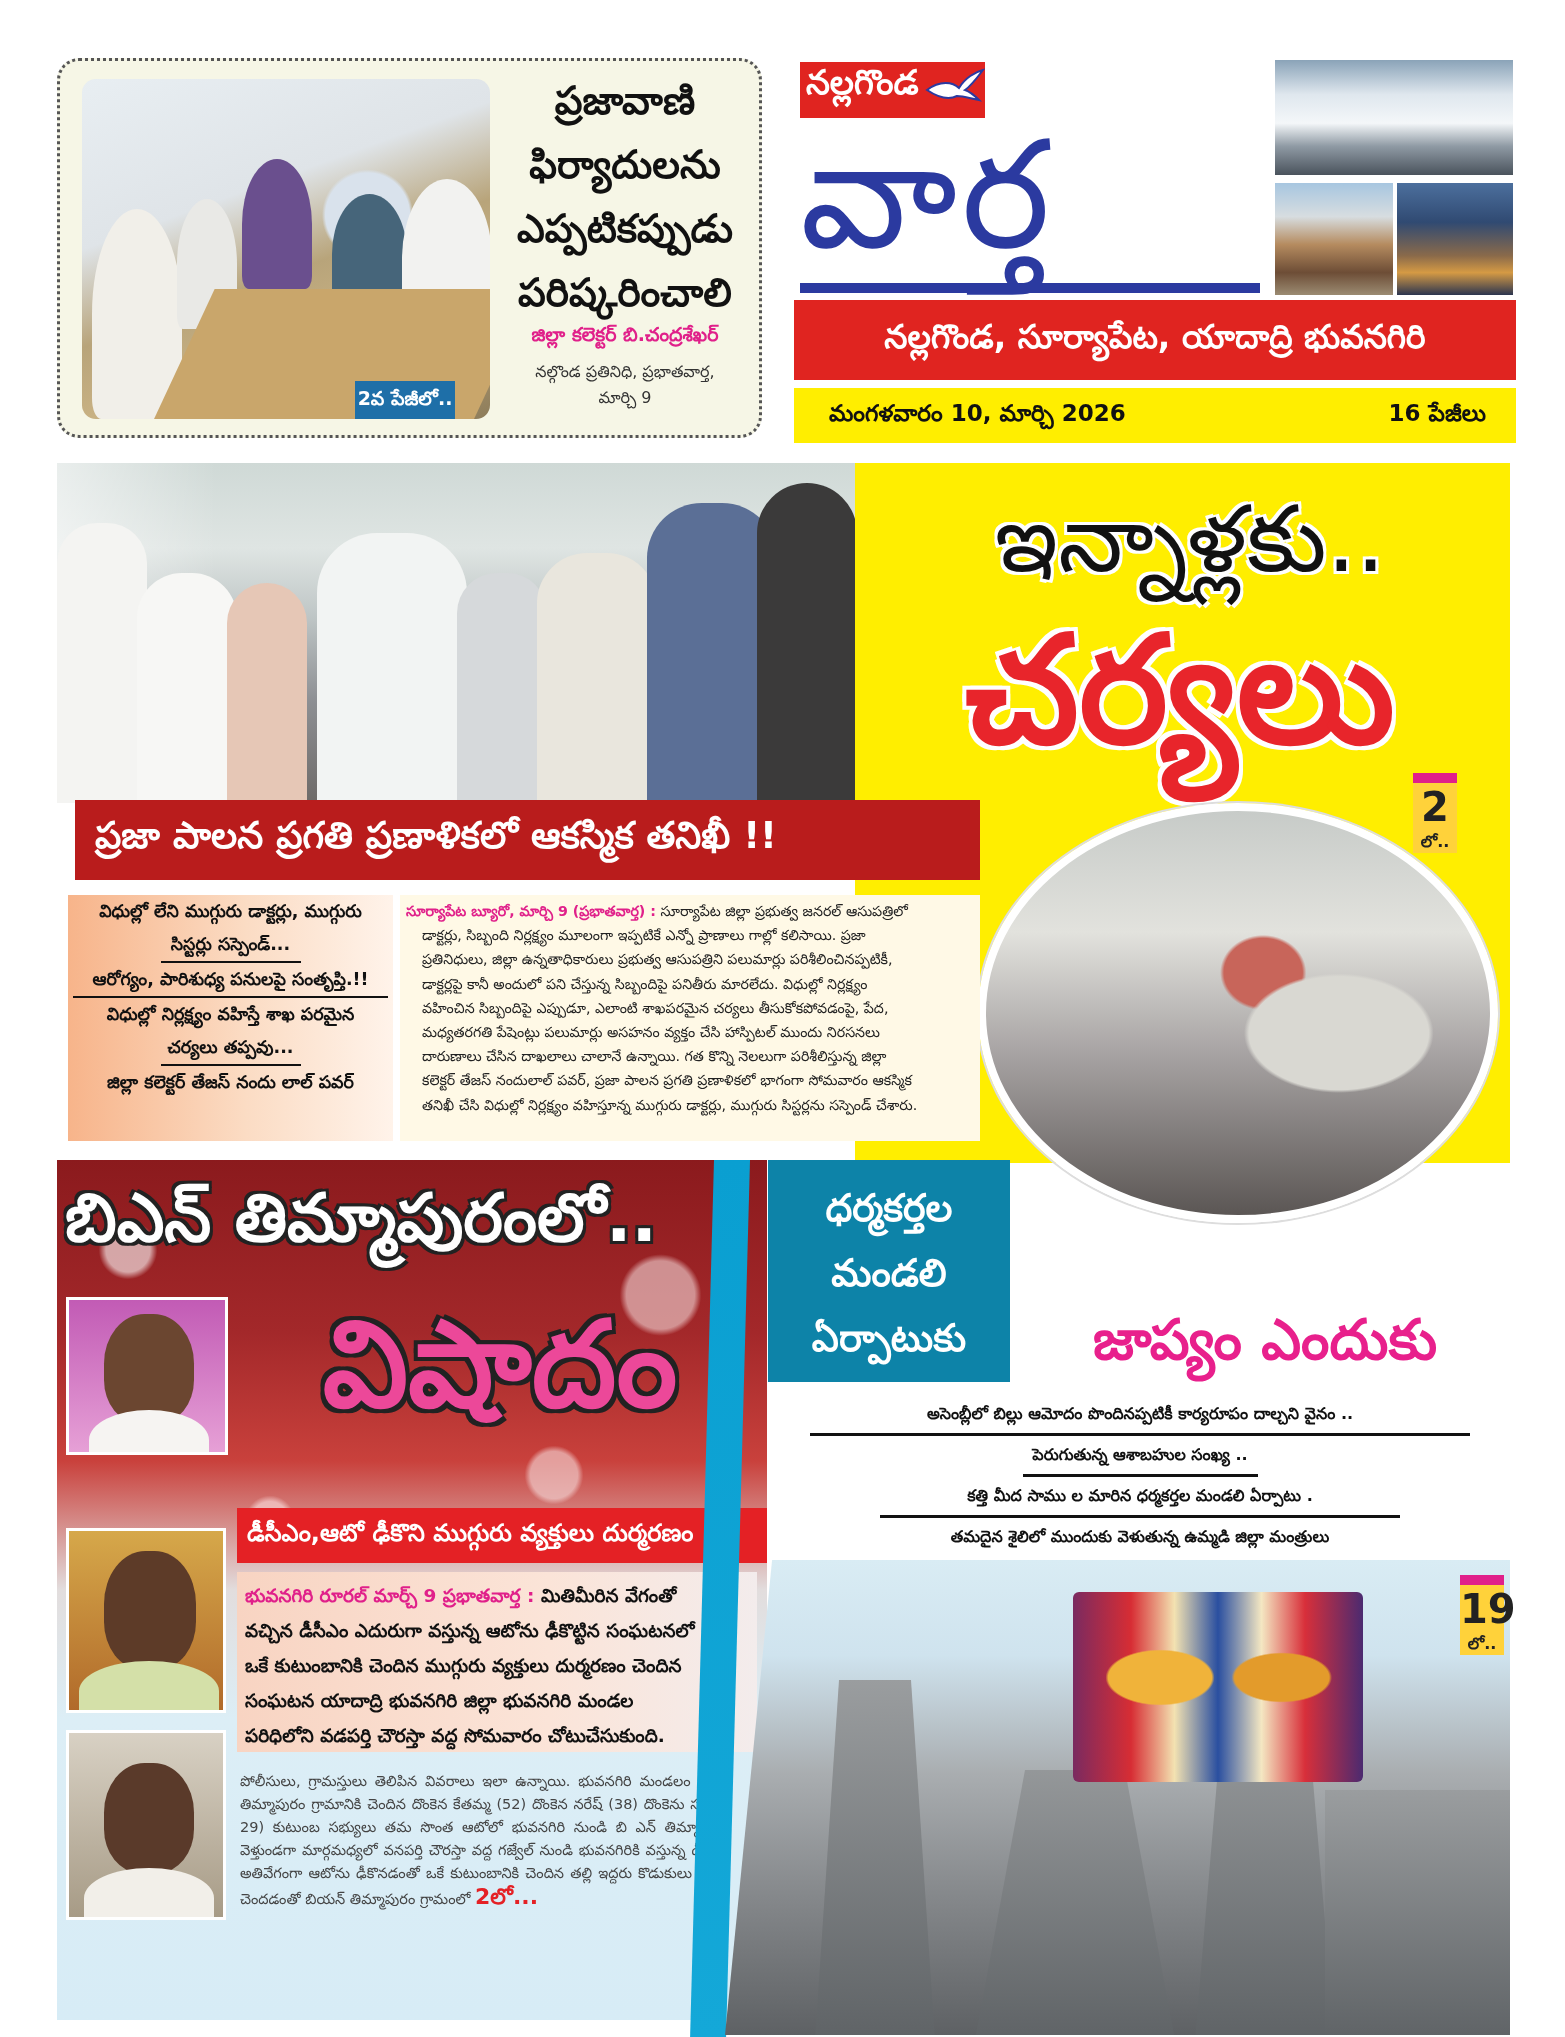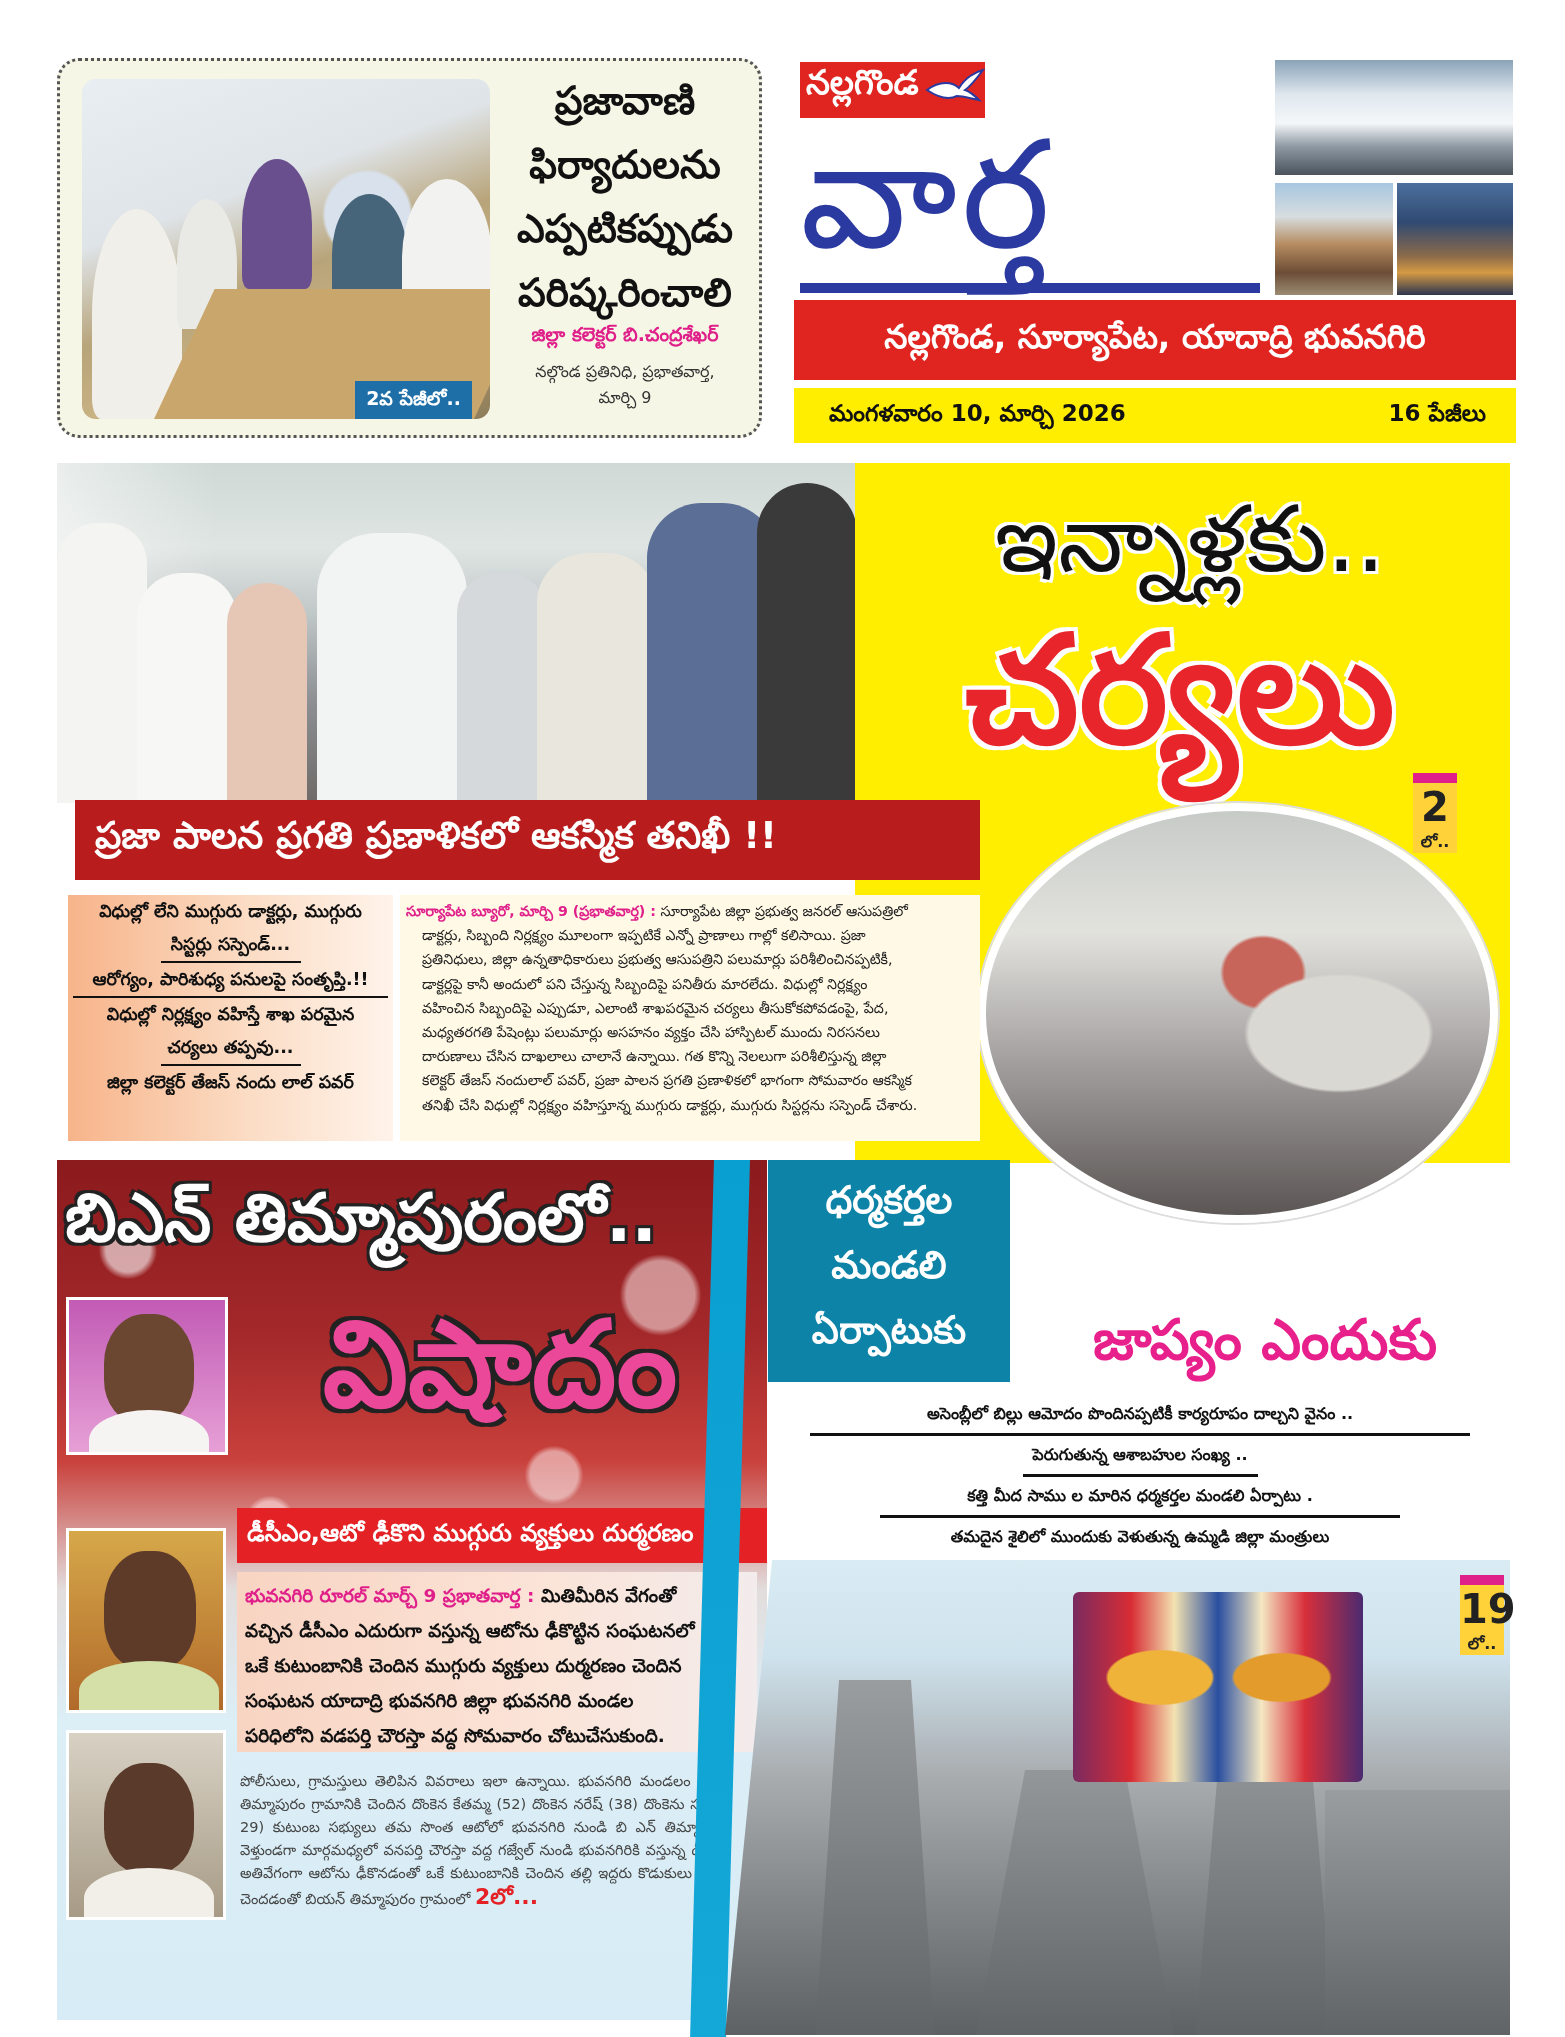--- a/index.html
+++ b/index.html
@@ -15,21 +15,21 @@
   }
   .teaser-photo {
     left: 22px; top: 18px; width: 408px; height: 340px; border-radius: 14px;
     background:
       radial-gradient(circle at 70% 40%, #d9e2ec 0 12%, transparent 13%),
       linear-gradient(160deg, #e8eef2 0%, #dfe4e8 35%, #b8a47a 55%, #c8b183 70%, #8d7c5a 100%);
     overflow: hidden;
   }
   .teaser-photo .person { position: absolute; border-radius: 50% 50% 10% 10%; }
   .teaser-badge {
-    left: 295px; top: 320px; width: 117px; height: 38px; background: #1e6fa8;
+    left: 295px; top: 320px; width: 100px; height: 38px; background: #1e6fa8;
     color: #fff; font-weight: bold; font-size: 19px; display: flex; align-items: center; justify-content: center;
   }
   .teaser-head {
     left: 435px; top: 8px; width: 260px; text-align: center;
     font-family: "DejaVu Sans", sans-serif; font-weight: bold; font-size: 39px; line-height: 64px; color: #111;
   }
   .teaser-sub {
     left: 430px; top: 262px; width: 270px; text-align: center;
     color: #e0208a; font-weight: bold; font-size: 19px;
   }
@@ -159,21 +159,21 @@
   .acc-cont { color: #e42125; font-weight: bold; font-size: 22px; }
 
   
   .temple-blue-stripe {
     left: 690px; top: 1160px; width: 60px; height: 880px;
     background: linear-gradient(180deg, #0a9fd1 0%, #14a8d8 100%);
     clip-path: polygon(40% 0, 100% 0, 60% 100%, 0 100%);
   }
   .temple-bluebox {
     left: 768px; top: 1160px; width: 242px; height: 222px; background: #0d83a8;
-    color: #fff; font-weight: bold; font-size: 38px; line-height: 65px; text-align: center; padding-top: 8px;
+    color: #fff; font-weight: bold; font-size: 38px; line-height: 65px; text-align: center; padding-top: 16px;
   }
   .temple-head {
     left: 1020px; top: 1300px; width: 490px; text-align: center;
     color: #e8208c; font-weight: bold; font-size: 56px; line-height: 80px;
   }
   .temple-bullets {
     left: 785px; top: 1395px; width: 710px; text-align: center;
     font-size: 16px; font-weight: bold; color: #111;
   }
   .temple-bullets .ln { line-height: 38px; }

